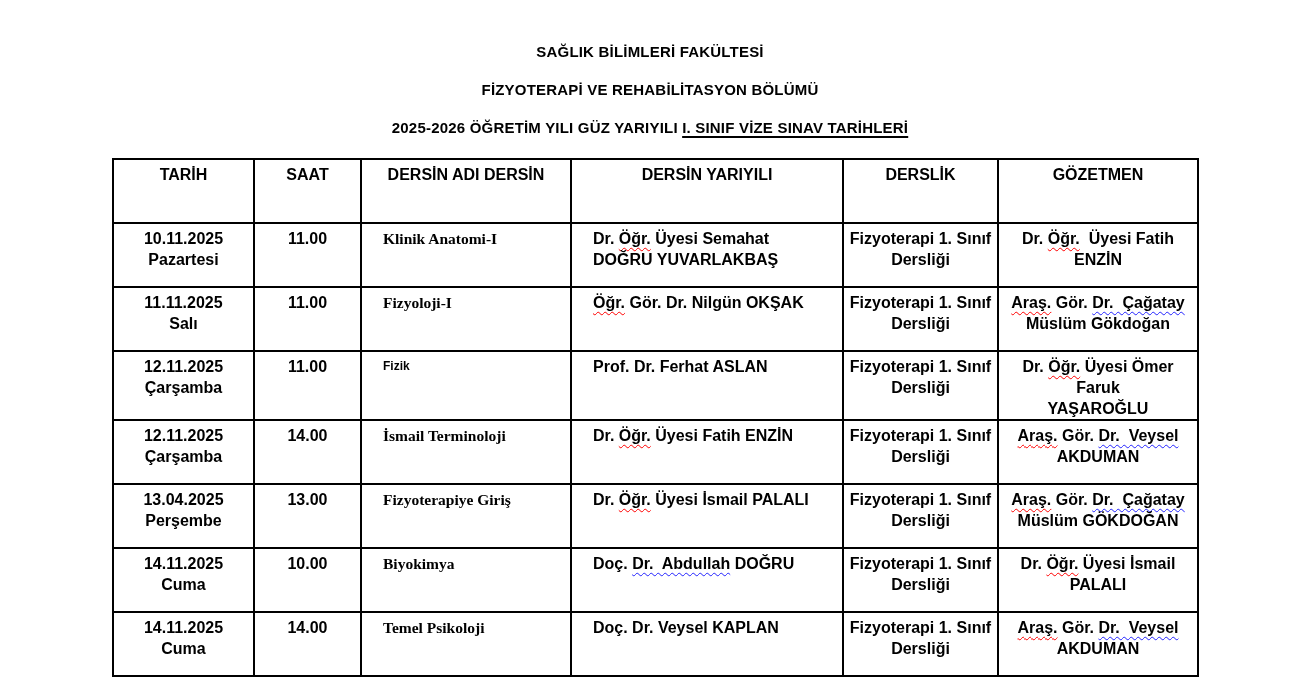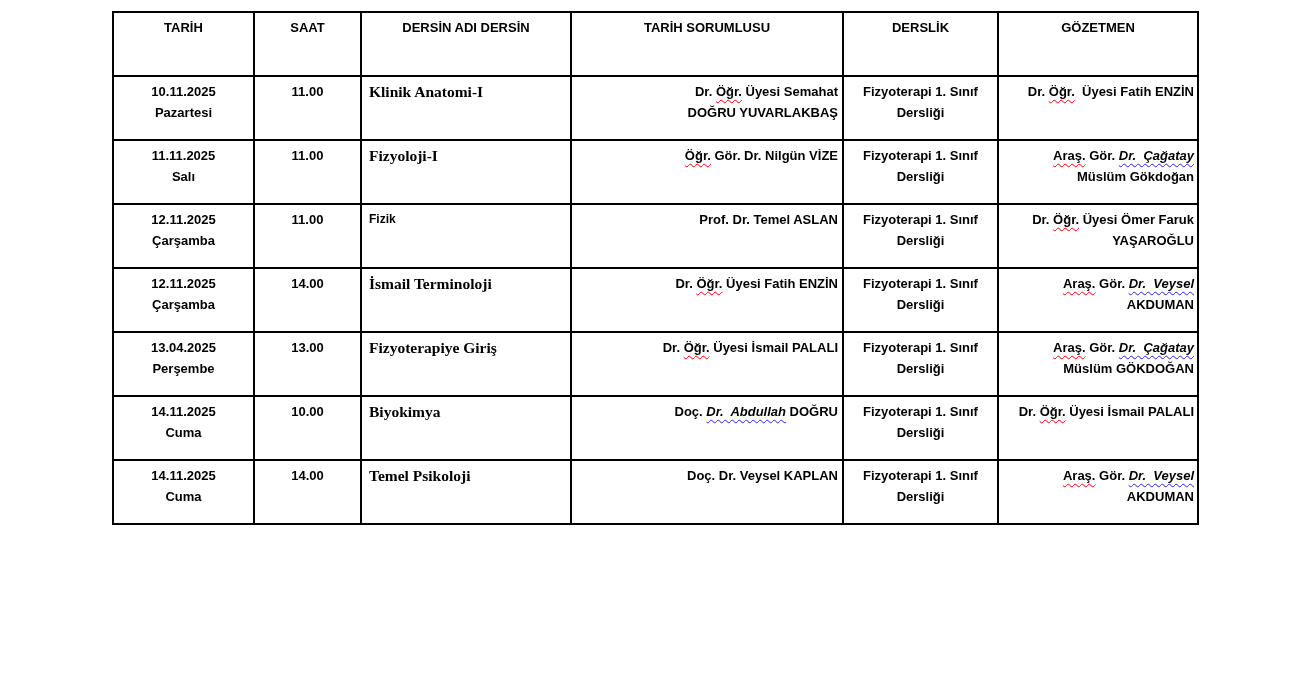--- a/index.html
+++ b/index.html
@@ -5,56 +5,61 @@
   html,body { margin:0; padding:0; background:#ffffff; }
   body { font-family:"Liberation Sans",sans-serif; color:#000; }
   .page { position:relative; width:1300px; height:682px; background:#fff; overflow:hidden; }
 
   .titles { padding-top:44px; text-align:center; font-weight:700; font-size:15px; letter-spacing:0.2px; }
   .title-line { height:16px; line-height:16px; margin-bottom:22px; }
   .u-solid { text-decoration:underline; text-decoration-thickness:1.5px; text-underline-offset:3px; }
 
   .tbl-wrap { margin:11px 0 0 112px; }
   table { border-collapse:collapse; table-layout:fixed; width:1085px; }
-  th, td { border:2px solid #000; vertical-align:top; font-weight:700; font-size:13px; line-height:21px; overflow:hidden; }
+  th, td { border:2px solid #000; vertical-align:top; font-weight:700; font-size:16px; line-height:21px; overflow:hidden; }
   th { height:58px; padding:4px 2px 0 2px; text-align:center; }
   tr.r { height:64px; }
   td { padding:4px 3px 0 3px; }
   .c-date, .c-time, .c-room, .c-proctor { text-align:center; }
-  .c-course, .c-instr { text-align:left; padding-left:7px; padding-right:4px; }
+  .c-course, .c-instr { text-align:left; padding-left:21px; padding-right:4px; }
   .c-course { font-family:"Liberation Serif",serif; font-size:15.5px; }
   .c-course[data-font="sans"] { font-family:"Liberation Sans",sans-serif; font-size:12px; }
-  .c-instr, .c-proctor { white-space:pre-wrap;text-align:right; }
+  .c-instr, .c-proctor { white-space:pre-wrap; }
 
   .sq { text-decoration-line:underline; text-decoration-style:wavy; text-decoration-thickness:1px; text-underline-offset:3px; }
   .sq-red  { text-decoration-color:var(--sq-red,#ff0000); }
-  .sq-blue { text-decoration-color:var(--sq-blue,#2222ff);font-style:italic; }
+  .sq-blue { text-decoration-color:var(--sq-blue,#2222ff); }
 </style>
 </head>
 <body>
 
 <div class="page">
 
+  <div class="titles">
+    <div class="title-line">SAĞLIK BİLİMLERİ FAKÜLTESİ</div>
+    <div class="title-line">FİZYOTERAPİ VE REHABİLİTASYON BÖLÜMÜ</div>
+    <div class="title-line"><span>2025-2026 ÖĞRETİM YILI GÜZ YARIYILI </span><span class="u-solid">I. SINIF VİZE SINAV TARİHLERİ</span></div>
+  </div>
 
   <div class="tbl-wrap">
     <table>
       <colgroup>
         <col style="width:141px">
           <col style="width:107px">
           <col style="width:210px">
         <col style="width:272px">
           <col style="width:155px">
           <col style="width:200px">
       </colgroup>
       <thead>
         <tr>
           <th>TARİH</th>
           <th>SAAT</th>
           <th>DERSİN ADI DERSİN</th>
-          <th>TARİH SORUMLUSU</th>
+          <th>DERSİN YARIYILI</th>
           <th>DERSLİK</th>
           <th>GÖZETMEN</th>
         </tr>
       </thead>
       <tbody>
         <tr class="r">
           <td class="c-date">
             <div>10.11.2025</div>
             <div>Pazartesi</div>
           </td>
@@ -68,36 +73,36 @@
           </td>
           <td class="c-proctor"><span>Dr. </span><span class="sq sq-red">Öğr.</span><span>  Üyesi Fatih ENZİN</span></td>
         </tr>
         <tr class="r">
           <td class="c-date">
             <div>11.11.2025</div>
             <div>Salı</div>
           </td>
           <td class="c-time">11.00</td>
           <td class="c-course" data-font="serif">Fizyoloji-I</td>
-          <td class="c-instr"><span class="sq sq-red">Öğr.</span><span> Gör. Dr. Nilgün VİZE</span></td>
+          <td class="c-instr"><span class="sq sq-red">Öğr.</span><span> Gör. Dr. Nilgün OKŞAK</span></td>
           <td class="c-room">
             <div>Fizyoterapi 1. Sınıf</div>
             <div>Dersliği</div>
           </td>
           <td class="c-proctor"><span class="sq sq-red">Araş.</span><span> Gör. </span><span class="sq sq-blue">Dr.  Çağatay</span><span>
 Müslüm Gökdoğan</span></td>
         </tr>
         <tr class="r">
           <td class="c-date">
             <div>12.11.2025</div>
             <div>Çarşamba</div>
           </td>
           <td class="c-time">11.00</td>
           <td class="c-course" data-font="sans">Fizik</td>
-          <td class="c-instr"><span>Prof. Dr. Temel ASLAN</span></td>
+          <td class="c-instr"><span>Prof. Dr. Ferhat ASLAN</span></td>
           <td class="c-room">
             <div>Fizyoterapi 1. Sınıf</div>
             <div>Dersliği</div>
           </td>
           <td class="c-proctor"><span>Dr. </span><span class="sq sq-red">Öğr.</span><span> Üyesi Ömer Faruk
 YAŞAROĞLU</span></td>
         </tr>
         <tr class="r">
           <td class="c-date">
             <div>12.11.2025</div>

